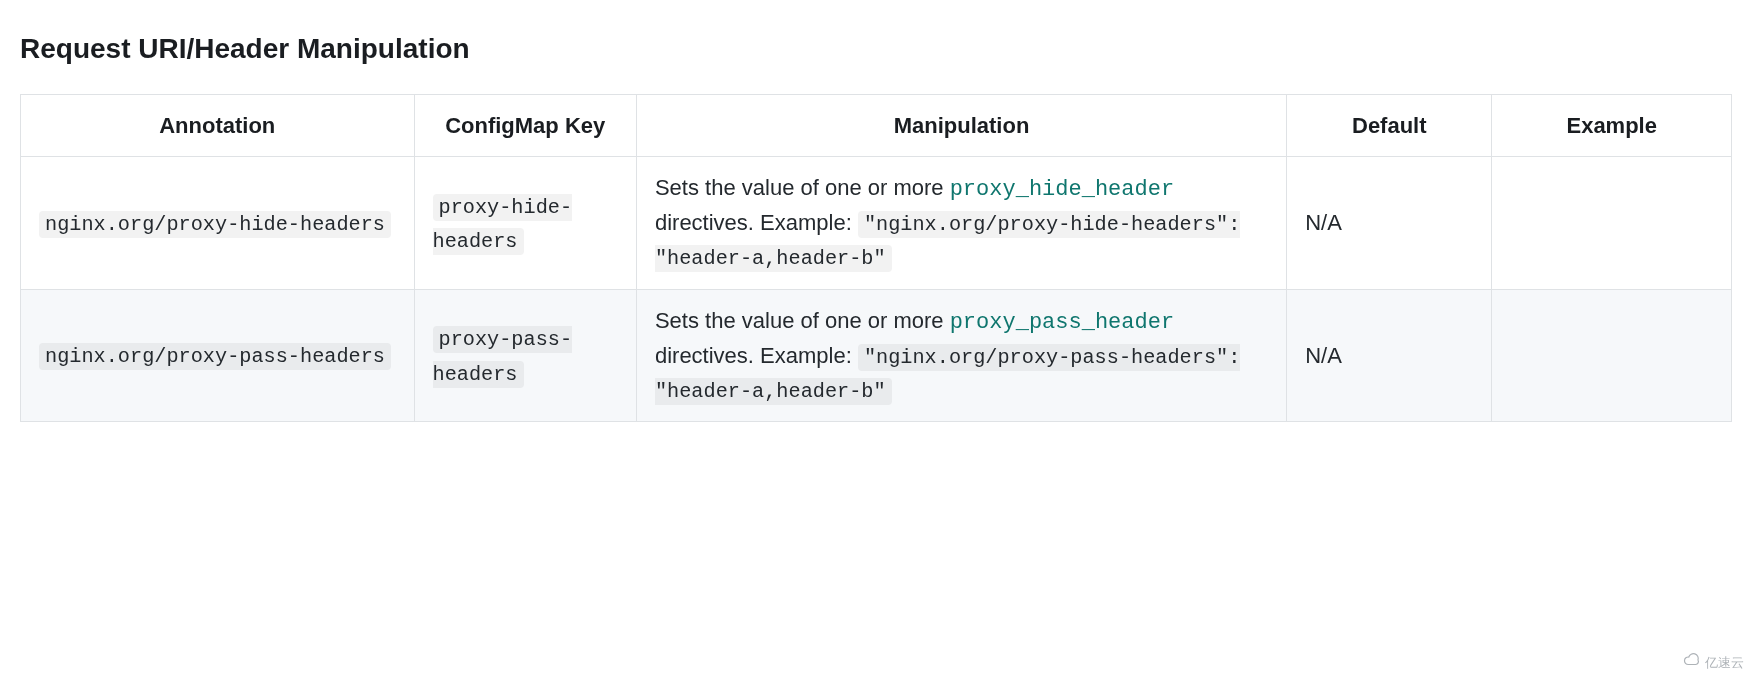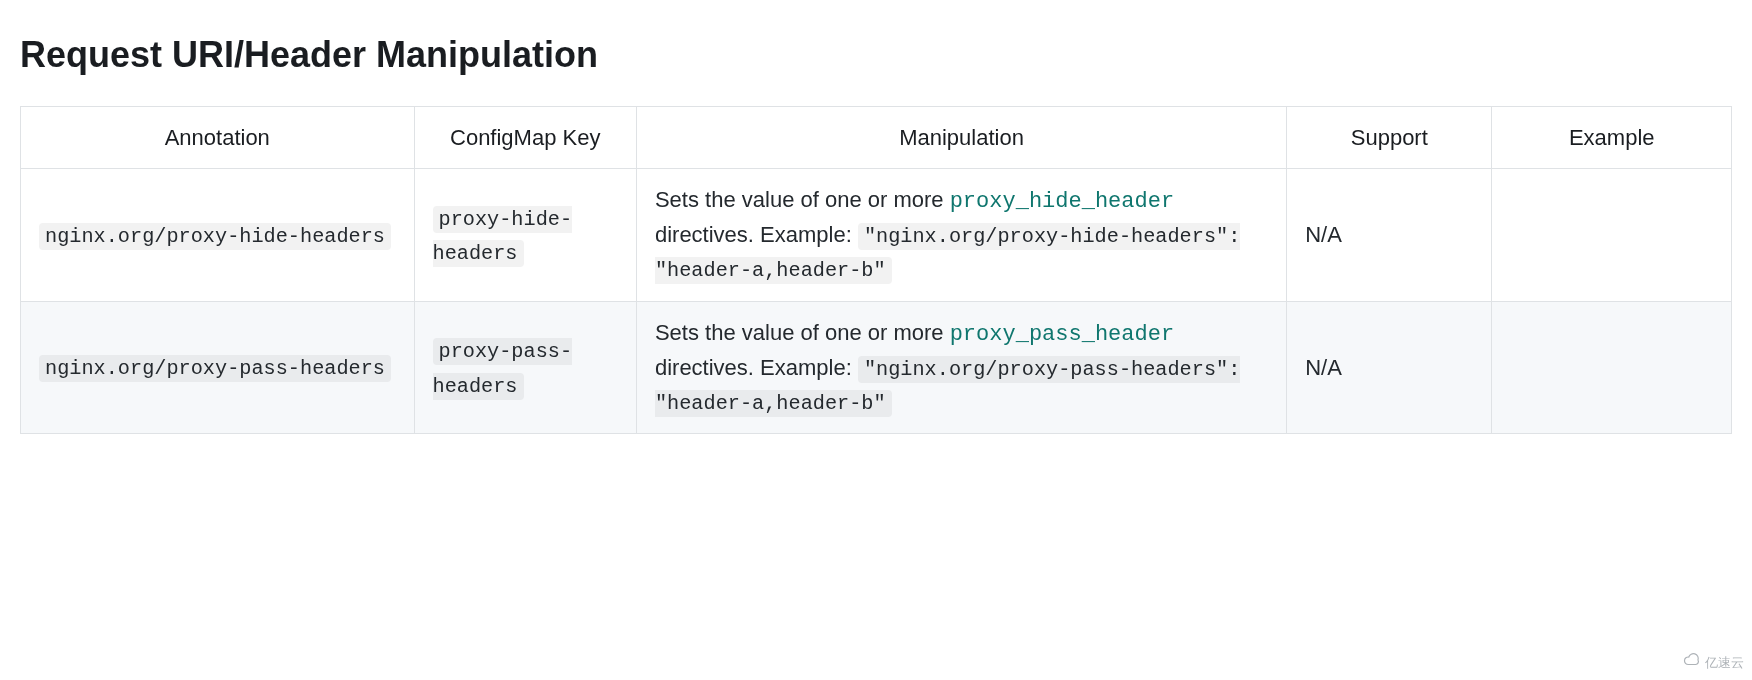--- a/index.html
+++ b/index.html
@@ -6,39 +6,39 @@
   body {
     margin: 0;
     padding: 20px;
     font-family: -apple-system, BlinkMacSystemFont, "Segoe UI", Helvetica, Arial, sans-serif;
     color: #24292e;
     font-size: 22px;
     line-height: 1.5;
     background: #ffffff;
   }
   h2 {
-    font-size: 36px;
+    font-size: 28px;
     font-weight: 600;
     margin: 8px 0 24px 0;
     color: #1a1d21;
   }
   table {
     border-collapse: collapse;
     width: 100%;
     table-layout: fixed;
   }
   th, td {
     border: 1px solid #dfe2e5;
     padding: 14px 18px;
     text-align: left;
     vertical-align: middle;
     word-wrap: break-word;
   }
   th {
-    font-weight: 400;
+    font-weight: 700;
     text-align: center;
     background: #ffffff;
     color: #1a1d21;
   }
   tbody tr:nth-child(even) { background: #f6f8fa; }
   code {
     font-family: SFMono-Regular, Consolas, "Liberation Mono", Menlo, monospace;
     font-size: 0.92em;
     background: rgba(27,31,35,0.06);
     padding: 2px 6px;
@@ -81,21 +81,21 @@
       <col class="col-config">
       <col class="col-desc">
       <col class="col-default">
       <col class="col-example">
   </colgroup>
   <thead>
     <tr>
       <th>Annotation</th>
       <th>ConfigMap Key</th>
       <th>Manipulation</th>
-      <th>Support</th>
+      <th>Default</th>
       <th>Example</th>
     </tr>
   </thead>
   <tbody>
 
     <tr>
       <td>
         <code>nginx.org/proxy-hide-headers</code>
       </td>
       <td>

